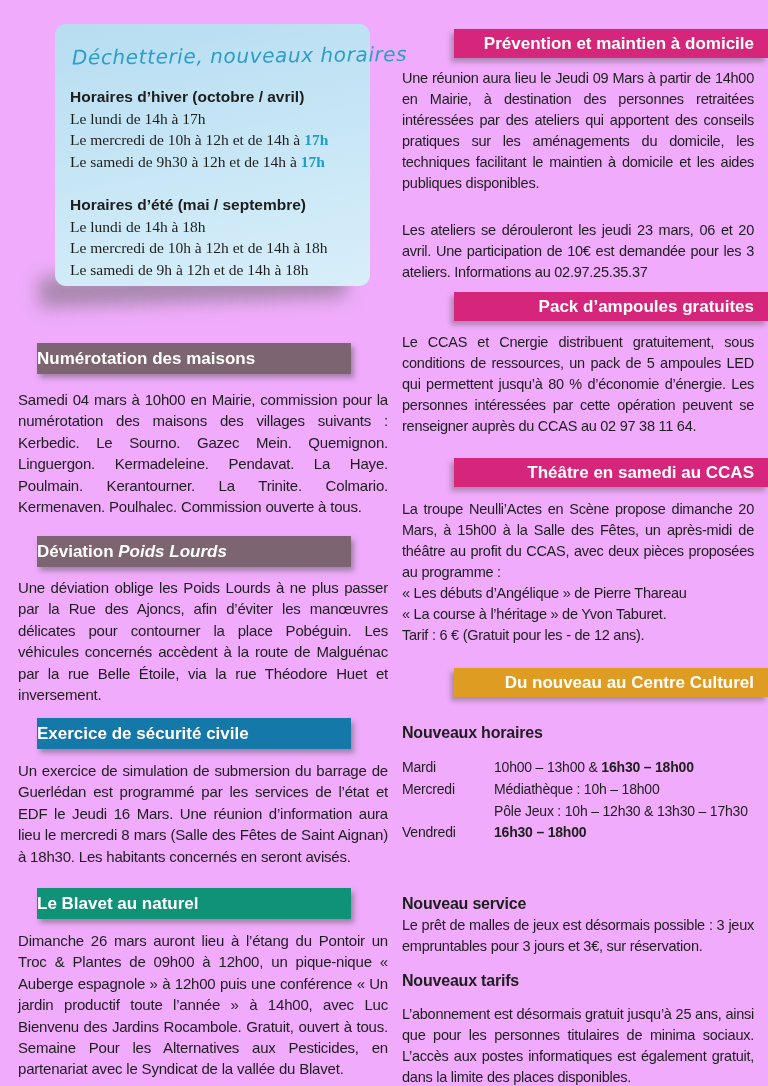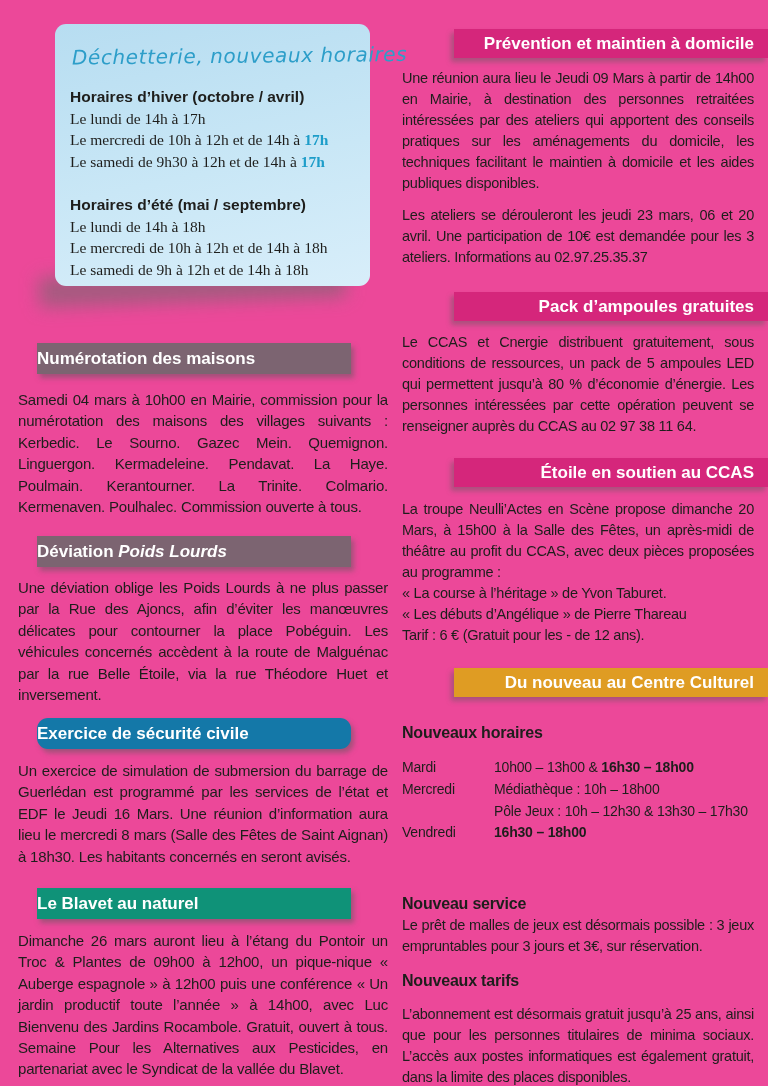--- a/index.html
+++ b/index.html
@@ -1,18 +1,18 @@
 <!DOCTYPE html>
 <html lang="fr"><head>
 <meta charset="utf-8">
 <style>
   html,body{margin:0;padding:0;background:#fff;}
   .page{
     position:relative; width:768px; height:1086px; overflow:hidden;
-    background:#ec4899; z-index:0;
+    background:#f0abfc; z-index:0;
     font-family:"Liberation Sans", sans-serif;
     color:#1e1e1c;
   }
   
   .note{
     position:absolute; left:55px; top:24px; width:315px; height:262px;
     border-radius:11px;
     background:linear-gradient(168deg,#b7ddf1 0%,#c9e7f6 55%,#d8eefa 100%);
     box-sizing:border-box; padding:14px 12px 0 15px;
   }
@@ -33,38 +33,38 @@
   .note-group{margin-bottom:22px;}
   .hl{color:#1d9dc9; font-weight:bold;}
   
   .bar{
     position:absolute; box-sizing:border-box; height:31px; line-height:31px;
     color:#fff; font-weight:bold; font-size:17px; white-space:nowrap;
   }
   .bar-left{left:0; width:314px; box-shadow:3px 4px 5px rgba(90,90,90,.5);margin-left:37px;}
   .bar-right{left:454px; width:314px; padding-right:14px; text-align:right; height:29px; line-height:29px; box-shadow:-3px 4px 5px rgba(90,90,90,.45);}
   .bar-mauve{background:#7c6471;}
-  .bar-blue{background:#1478a8;border-radius:11px;}
+  .bar-blue{background:#1478a8;}
   .bar-teal{background:#0f9278;}
   .bar-pink{background:#d5267b;}
   .bar-orange{background:#df9c23;}
   .bar em{font-style:italic;}
   
   .body-left{
     position:absolute; left:18px; width:370px;
     font-size:15px; line-height:21.4px; text-align:justify;
     letter-spacing:-.2px;
   }
   .body-right{
     position:absolute; left:402px; width:352px;
     font-size:14.5px; line-height:21px; text-align:justify;
     letter-spacing:-.25px;
   }
   .body-right p{margin:0;}
-  .body-right p + p{margin-top:11px;}
+  .body-right p + p{margin-top:26px;}
   .plain-line{text-align:left;}
   .subhead{font-weight:bold; font-size:16px; letter-spacing:-.2px;}
   
   .sched{position:absolute; left:402px; width:356px; font-size:14px; letter-spacing:-.2px;}
   .srow{display:grid; grid-template-columns:92px 1fr; line-height:21.8px; white-space:nowrap;}
   .sval b{font-weight:bold;}
 </style>
 </head>
 <body>
 
@@ -102,25 +102,25 @@
   <div class="body-right" style="top:68px">
     <p>Une réunion aura lieu le Jeudi 09 Mars à partir de 14h00 en Mairie, à destination des personnes retraitées intéressées par des ateliers qui apportent des conseils pratiques sur les aménagements du domicile, les techniques facilitant le maintien à domicile et les aides publiques disponibles.</p>
     <p>Les ateliers se dérouleront les jeudi 23 mars, 06 et 20 avril. Une participation de 10€ est demandée pour les 3 ateliers. Informations au 02.97.25.35.37</p>
   </div>
 
   <div class="bar bar-right bar-pink" style="top:292px">Pack d’ampoules gratuites</div>
   <div class="body-right" style="top:332px">
     <p>Le CCAS et Cnergie distribuent gratuitement, sous conditions de ressources, un pack de 5 ampoules LED qui permettent jusqu’à 80 % d’économie d’énergie. Les personnes intéressées par cette opération peuvent se renseigner auprès du CCAS au 02 97 38 11 64.</p>
   </div>
 
-  <div class="bar bar-right bar-pink" style="top:458px">Étoile en soutien au CCAS</div>
+  <div class="bar bar-right bar-pink" style="top:458px">Théâtre en samedi au CCAS</div>
   <div class="body-right" style="top:499px">
     <p>La troupe Neulli’Actes en Scène propose dimanche 20 Mars, à 15h00 à la Salle des Fêtes, un après-midi de théâtre au profit du CCAS, avec deux pièces proposées au programme :</p>
+    <div class="plain-line">« Les débuts d’Angélique » de Pierre Thareau</div>
     <div class="plain-line">« La course à l’héritage » de Yvon Taburet.</div>
-    <div class="plain-line">« Les débuts d’Angélique » de Pierre Thareau</div>
     <div class="plain-line">Tarif : 6 € (Gratuit pour les - de 12 ans).</div>
   </div>
 
   <div class="bar bar-right bar-orange" style="top:668px">Du nouveau au Centre Culturel</div>
 
   <div class="body-right subhead" style="top:722px">Nouveaux horaires</div>
 
   <div class="sched" style="top:757px">
     <div class="srow">
         <span class="sday">Mardi</span>

